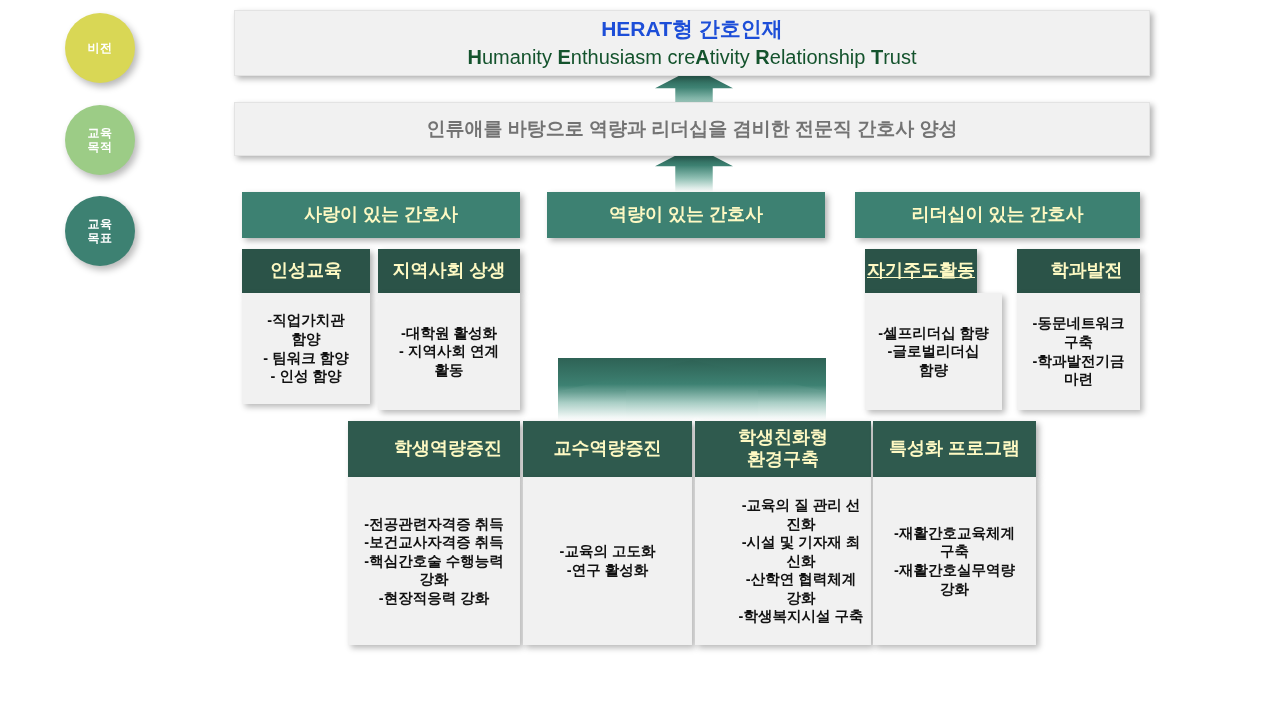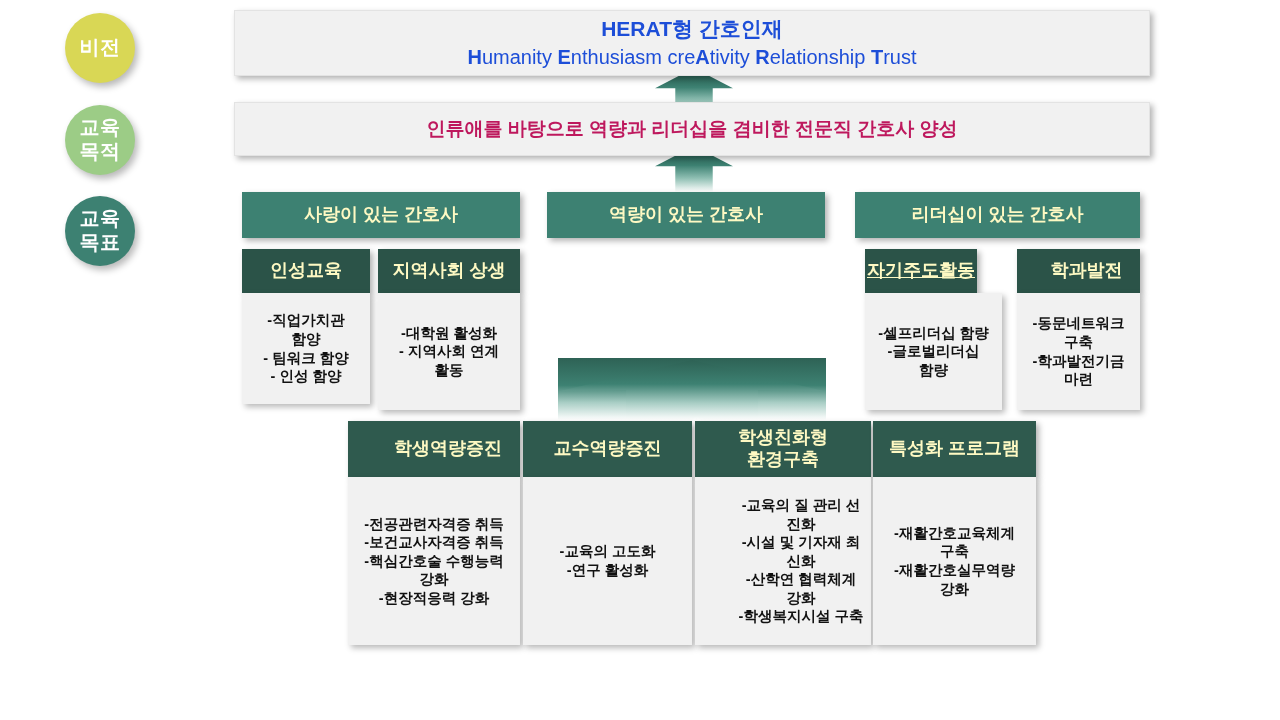--- a/index.html
+++ b/index.html
@@ -12,41 +12,41 @@
   #stage { position: relative; width: 1280px; height: 720px; }
 
   
   .circle {
     position: absolute;
     border-radius: 50%;
     display: flex; align-items: center; justify-content: center;
     text-align: center;
     color: #ffffff;
     font-weight: bold;
-    font-size: 20px;
+    font-size: 12px;
     line-height: 1.18;
     letter-spacing: .5px;
     box-shadow: 3px 4px 7px rgba(0,0,0,.28);
     white-space: pre-line;
   }
 
   
   .panel {
     position: absolute;
     background: #f1f1f1;
     border: 1px solid #e3e3e3;
     box-shadow: 3px 3px 6px rgba(0,0,0,.30);
     display: flex; flex-direction: column;
     align-items: center; justify-content: center;
     text-align: center;
   }
   .panel-top-title { font-size: 21px; font-weight: bold; color: #1d4ed8; line-height: 1.35; }
-  .panel-top-sub  { font-size: 20px; color: #1d4ed8; line-height: 1.35; white-space: nowrap; }
+  .panel-top-sub  { font-size: 20px; color: #14532d; line-height: 1.35; white-space: nowrap; }
   .panel-top-sub b { font-weight: bold; }
-  .goal-text { font-size: 19px; font-weight: bold; color: #be185d; }
+  .goal-text { font-size: 19px; font-weight: bold; color: #737373; }
 
   
   .th {
     position: absolute;
     background: #3d8172;
     color: #fef9c3;
     display: flex; align-items: center; justify-content: center;
     text-align: center;
     font-size: 18px; font-weight: bold;
     box-shadow: 3px 3px 6px rgba(0,0,0,.30);

